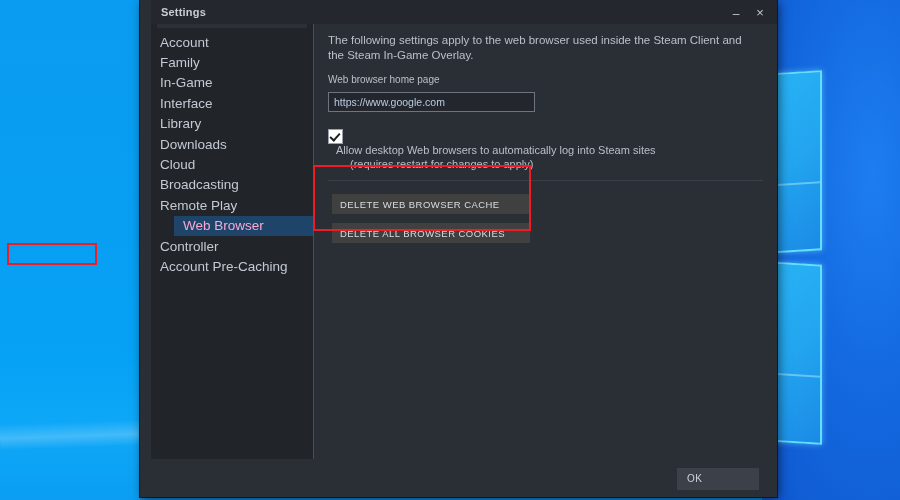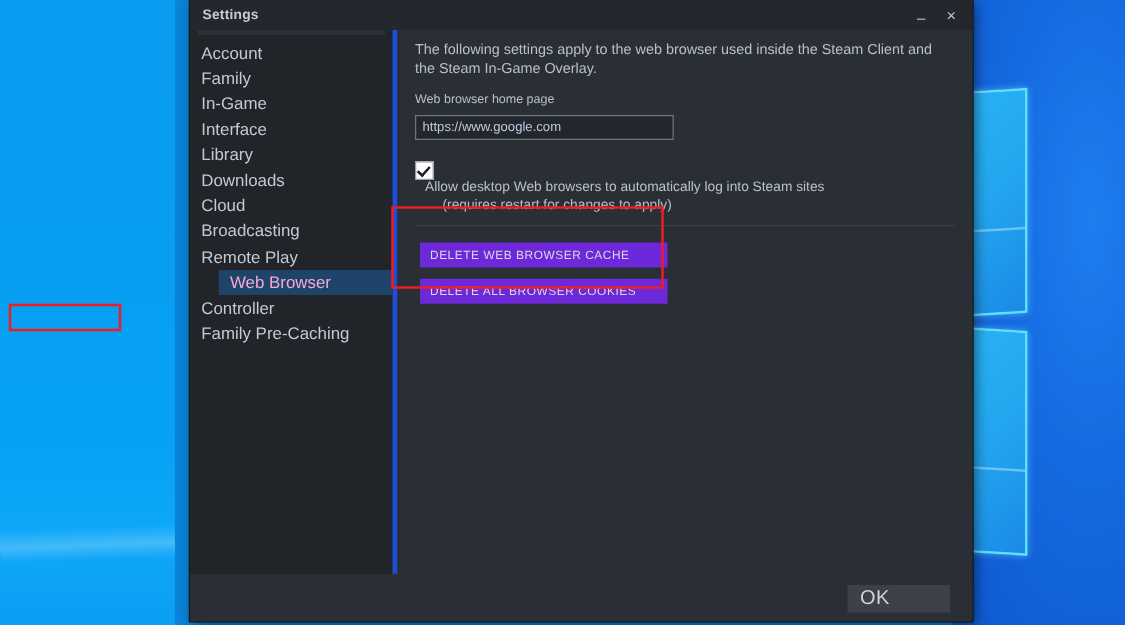--- a/index.html
+++ b/index.html
@@ -25,41 +25,41 @@
     background:radial-gradient(120% 90% at 80% 35%,#1d7ef0 0%,#146ae0 45%,#0f57cf 100%);
   }
   
   .wlogo{position:absolute;border:2px solid #5fe0ff;background:linear-gradient(135deg,#2ab6f7 0%,#23a6ef 55%,#1b8ae6 100%);box-shadow:0 0 6px rgba(120,225,255,.55);}
   #wl-top{left:-30px;top:73px;width:86px;height:176px;transform:skewY(-3.5deg);}
   #wl-bot{left:-30px;top:262px;width:86px;height:176px;transform:skewY(3.5deg);}
   .wl-sheen{position:absolute;left:0;top:62%;width:100%;height:2px;background:rgba(170,235,255,.5);}
 
   
   #settings-window{
-    position:absolute;left:152px;top:0;width:626px;height:497px;
+    position:absolute;left:140px;top:0;width:626px;height:497px;
     background:#2a2e35;
     box-shadow:0 0 0 1px #14171c, 2px 2px 10px rgba(0,0,0,.55);
-    display:flex;flex-direction:column;
+    display:flex;flex-direction:column;padding-left:11px;
   }
   #title-bar{
     height:24px;flex:0 0 24px;background:#24272e;
     display:flex;align-items:center;padding:0 6px 0 10px;
   }
   #title-text{font-size:11px;color:#c9cdd4;font-weight:bold;letter-spacing:.2px;}
   #win-ctrls{margin-left:auto;display:flex;align-items:center;gap:2px;}
   .wbtn{width:22px;height:20px;display:flex;align-items:center;justify-content:center;color:#c3c7ce;font-size:13px;line-height:1;}
   .wbtn.min{align-items:flex-end;padding-bottom:4px;font-size:12px;}
 
   #body-area{flex:1;display:flex;min-height:0;position:relative;}
 
   
   #sidebar{
     width:162px;flex:0 0 162px;background:#212429;
     display:flex;flex-direction:column;padding-top:8px;position:relative;
-    border-right:4px solid #1d4ed8;
+    border-right:1px solid #1d4ed8;
   }
   #sidebar .toprail{position:absolute;left:6px;right:6px;top:0;height:4px;background:#2b2f36;}
   .nav-item{
     height:20.4px;display:flex;align-items:center;padding-left:9px;
     font-size:13.5px;color:#c3cad3;white-space:nowrap;cursor:default;
   }
   .nav-item.selected{background:#1f4469;color:#f9a8d4;margin-left:23px;}
   #nav-spacer{flex:1;}
 
   
@@ -79,38 +79,38 @@
   #cb-box::after{
     content:"";position:absolute;left:3px;top:1px;width:4px;height:8px;
     border:solid #1b1e23;border-width:0 2.2px 2.2px 0;transform:rotate(42deg);
   }
   #cb-text{margin-left:8px;font-size:11px;color:#b9c0c9;line-height:13.5px;}
   #cb-text .l2{display:block;padding-left:14px;}
   #divider{position:absolute;left:14px;right:14px;top:156px;height:1px;background:#3a3f47;}
 
   #delete-group{position:absolute;left:18px;top:170px;width:206px;}
   .del-btn{
-    width:198px;height:20px;background:#6d28d9;color:#d8dce2;
+    width:198px;height:20px;background:#404040;color:#d8dce2;
     font-size:9.5px;letter-spacing:.45px;display:flex;align-items:center;
     padding-left:8px;margin-bottom:9px;box-sizing:border-box;cursor:default;
   }
 
   
   .annot{position:absolute;border:2px solid #ee1c23;pointer-events:none;}
   #annot-nav{left:7px;top:243px;width:86px;height:18px;}
   #annot-del{left:313px;top:165px;width:214px;height:62px;}
 
   
   #footer{
     height:37px;flex:0 0 37px;background:#2a2e35;display:flex;
     align-items:center;justify-content:flex-end;padding-right:18px;gap:12px;
     border-top:1px solid #2a2e35;
   }
   .foot-btn{
-    width:82px;height:22px;background:#3b4049;color:#cfd4db;font-size:16px;
+    width:82px;height:22px;background:#3b4049;color:#cfd4db;font-size:10px;
     letter-spacing:.4px;display:flex;align-items:center;padding-left:10px;
     box-sizing:border-box;cursor:default;
   }
 </style>
 </head>
 <body>
 
 <div id="desktop">
   <div id="desk-left">
     <div class="streak"></div>
@@ -143,21 +143,21 @@
       <div class="nav-item">Family</div>
       <div class="nav-item">In-Game</div>
       <div class="nav-item">Interface</div>
       <div class="nav-item">Library</div>
       <div class="nav-item">Downloads</div>
       <div class="nav-item">Cloud</div>
       <div class="nav-item">Broadcasting</div>
       <div class="nav-item">Remote Play</div>
       <div class="nav-item selected">Web Browser</div>
       <div class="nav-item">Controller</div>
-      <div class="nav-item">Family Pre-Caching</div>
+      <div class="nav-item">Account Pre-Caching</div>
       <div id="nav-spacer"></div>
     </div>
 
     <div id="content">
       <div id="desc">The following settings apply to the web browser used inside the Steam Client and the Steam In-Game Overlay.</div>
 
       <div id="home-label">Web browser home page</div>
       <input id="home-input" type="text" value="https://www.google.com" style="">
 
       <div id="cb-row">

